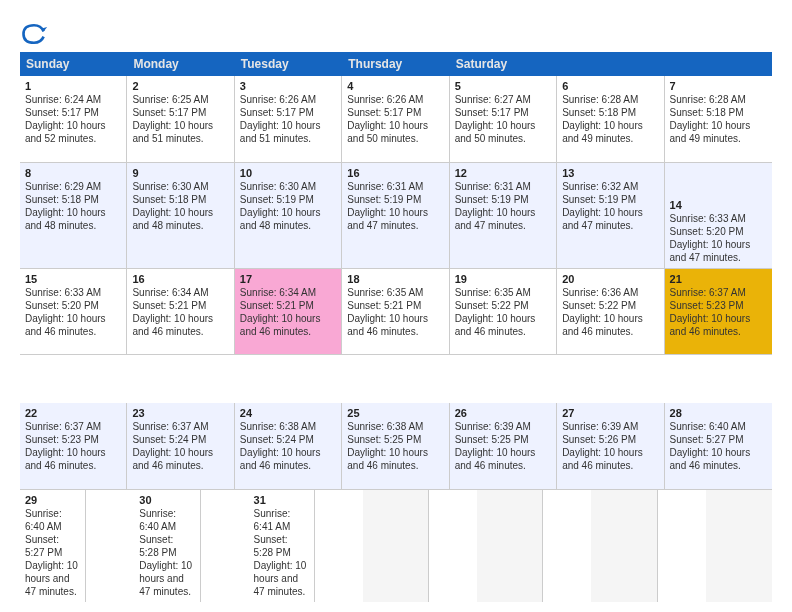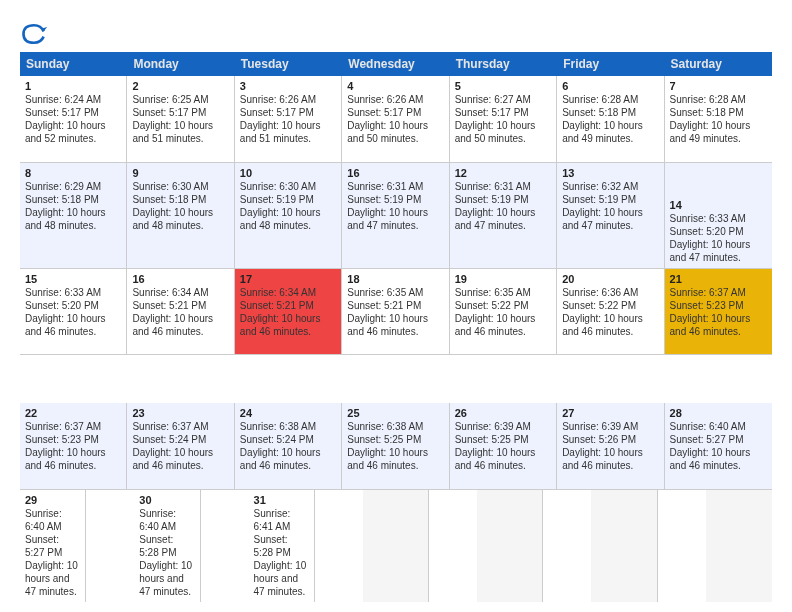--- a/index.html
+++ b/index.html
@@ -141,23 +141,21 @@
       <div class="month-title"></div>
       <div class="location"></div>
     </div>
   </div>
 
   <div class="calendar">
     <div class="cal-header">
       <div class="cal-header-cell">Sunday</div>
       <div class="cal-header-cell">Monday</div>
       <div class="cal-header-cell">Tuesday</div>
-      <div class="cal-header-cell">Wednesday</div>
       <div class="cal-header-cell">Thursday</div>
-      <div class="cal-header-cell">Friday</div>
       <div class="cal-header-cell">Saturday</div>
     </div>
 
     <div class="cal-body" id="cal-body">
     <div class="cal-row" style="background: rgb(255, 255, 255);">
           <div class="cal-cell" style="background: rgb(255, 255, 255);">
             <div class="day-num">1</div>
 <div class="info">Sunrise: 6:24 AM<br>Sunset: 5:17 PM<br>Daylight: 10 hours and 52 minutes.</div>
           </div>
           <div class="cal-cell" style="background: rgb(255, 255, 255);">
@@ -217,21 +215,21 @@
         </div>
         <div class="cal-row" style="background: rgb(255, 255, 255);">
           <div class="cal-cell" style="background: rgb(255, 255, 255);">
             <div class="day-num">15</div>
 <div class="info">Sunrise: 6:33 AM<br>Sunset: 5:20 PM<br>Daylight: 10 hours and 46 minutes.</div>
           </div>
           <div class="cal-cell" style="background: rgb(255, 255, 255);">
             <div class="day-num">16</div>
 <div class="info">Sunrise: 6:34 AM<br>Sunset: 5:21 PM<br>Daylight: 10 hours and 46 minutes.</div>
           </div>
-          <div class="cal-cell" style="background: #ef4444;">
+          <div class="cal-cell" style="background: #f9a8d4;">
             <div class="day-num">17</div>
 <div class="info">Sunrise: 6:34 AM<br>Sunset: 5:21 PM<br>Daylight: 10 hours and 46 minutes.</div>
           </div>
           <div class="cal-cell" style="background: rgb(255, 255, 255);">
             <div class="day-num">18</div>
 <div class="info">Sunrise: 6:35 AM<br>Sunset: 5:21 PM<br>Daylight: 10 hours and 46 minutes.</div>
           </div>
           <div class="cal-cell" style="background: rgb(255, 255, 255);">
             <div class="day-num">19</div>
 <div class="info">Sunrise: 6:35 AM<br>Sunset: 5:22 PM<br>Daylight: 10 hours and 46 minutes.</div>

